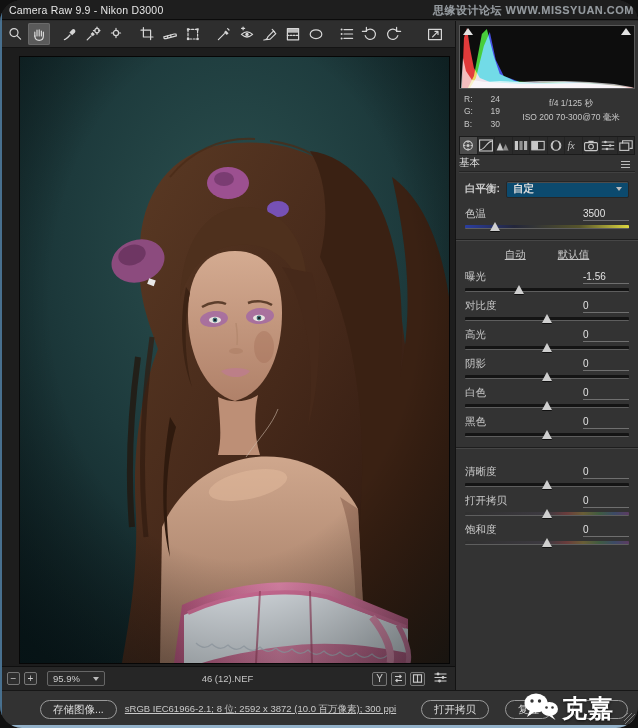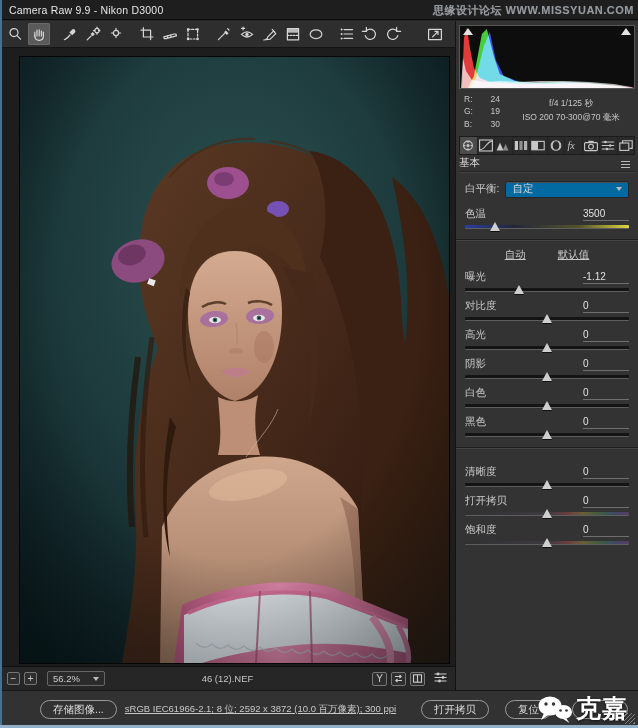--- a/index.html
+++ b/index.html
@@ -1,17 +1,17 @@
 <!DOCTYPE html>
 <html><head>
 <meta charset="utf-8">
 <style>
   * { box-sizing: border-box; margin: 0; padding: 0; }
   body { background:#111; font-family:"Liberation Sans","DejaVu Sans",sans-serif; }
-  #window { position:relative; width:638px; height:728px; background:#282828; overflow:hidden; }
+  #window { position:relative; width:638px; height:728px; background:#282828; overflow:hidden;border-radius:22px; }
 
   
   .edge-left { position:absolute; left:0; top:0; width:2px; height:100%; background:#48708f; z-index:40; }
   .edge-bottom { position:absolute; left:0; bottom:0; width:100%; height:3px; background:#93b1c9; z-index:40; }
 
   
   .titlebar { position:absolute; left:0; top:0; width:638px; height:20px; background:#1e1e1e; border-bottom:1px solid #0b0b0b; display:flex; align-items:center; z-index:10; }
   .title { color:#e6e6e6; font-size:10.5px; padding-left:9px; letter-spacing:.2px; }
   .wm-top { position:absolute; right:4px; top:3px; color:#aab1b7; opacity:.85; font-size:11px; font-weight:bold; letter-spacing:.5px; text-shadow:0 0 1px #444; }
 
@@ -49,23 +49,23 @@
 
   .tabs { display:flex; margin:4px 3px 0 3px; background:#2b2b2b; border:1px solid #1b1b1b; height:19px; }
   .tab { flex:1; display:flex; align-items:center; justify-content:center; border-right:1px solid #232323; }
   .tab:last-child { border-right:none; }
   .tab.selected { background:#4c4c4c; }
 
   .panel-title-row { position:relative; height:17px; display:flex; align-items:center; color:#dedede; font-size:10.5px; border-bottom:1px solid #242424; box-shadow:0 1px 0 #414141; margin:0 3px; }
   .panel-menu { position:absolute; right:4px; top:4px; }
 
   .panel-content { padding:7px 9px 0 9px; }
-  .wb-row { display:flex; align-items:center; margin:2px 0 9px 0; }
+  .wb-row { display:flex; align-items:center; margin:2px 0 9px 0;font-weight:bold; }
   .wb-label { color:#c9c9c9; font-size:10.5px; margin-right:6px; white-space:nowrap; }
-  .wb-select { flex:1; height:17px; background:#0369a1; border:1px solid #262626; border-radius:2px; box-shadow:inset 0 1px 0 #4c4c4c; display:flex; align-items:center; justify-content:space-between; padding:0 6px; color:#dcdcdc; font-size:10.5px; }
+  .wb-select { flex:1; height:17px; background:#0c4a6e; border:1px solid #262626; border-radius:2px; box-shadow:inset 0 1px 0 #4c4c4c; display:flex; align-items:center; justify-content:space-between; padding:0 6px; color:#dcdcdc; font-size:10.5px; }
 
   .slider-row { margin-bottom:2px; }
   .slider-head { display:flex; justify-content:space-between; align-items:baseline; height:14px; color:#c9c9c9; font-size:10.5px; }
   .slider-value { min-width:46px; color:#e2e2e2; font-size:10px; border-bottom:1px solid #6f6f6f; padding-bottom:1px; }
   .track-wrap { position:relative; height:13px; }
   .slider-track { position:absolute; left:0; right:0; top:4px; height:4px; background:#141414; border-bottom:1px solid #5e5e5e; border-radius:1px; }
   .track-temp { background:linear-gradient(90deg,#2a3da0,#23263a 30%,#56542a 70%,#ded83f); }
   .track-tint { background:linear-gradient(90deg,#2f9e3a,#233023 40%,#4a2a46 75%,#bb4ebd); }
   .track-sat  { background:linear-gradient(90deg,#303030,#3d3a41 50%,#6a3c3c 62%,#6a5e36 72%,#3f5c41 82%,#3c4a66 91%,#5c3c62 100%); }
   .thumb { position:absolute; top:1px; width:0; height:0; border-left:5px solid transparent; border-right:5px solid transparent; border-bottom:9px solid #cfcfcf; transform:translateX(-5px); filter:drop-shadow(0 1px 0 rgba(0,0,0,.65)); }
@@ -75,21 +75,21 @@
   .group-gap { height:9px; }
 
   
   .footer { position:relative; position:absolute; left:0; top:690px; width:638px; height:38px; background:#323232; border-top:1px solid #171717; display:flex; align-items:center; padding:0 10px; }
   .btn { border:1px solid #9a9a9a; border-radius:10px; color:#dcdcdc; font-size:10.5px; padding:2px 12px; background:transparent; white-space:nowrap; height:19px; display:flex; align-items:center; }
   .save-btn { margin-left:30px; }
   .workflow-link { flex:1; color:#c8c8c8; font-size:9.5px; text-decoration:underline; padding:0 8px; }
   .open-copy { margin-right:16px; }
   .reset { margin-right:20px; }
   .done { min-width:56px; justify-content:center; }
-  .wm-bottom { position:absolute; right:10px; top:1px; display:flex; align-items:flex-end; gap:3px; z-index:30; }
+  .wm-bottom { position:absolute; right:24px; top:1px; display:flex; align-items:flex-start; gap:3px; z-index:30; }
   .wm-text { color:#ffffff; font-size:25px; font-weight:bold; text-shadow:0 1px 3px rgba(0,0,0,.7); letter-spacing:1px; }
   .grip { position:absolute; right:3px; bottom:4px; width:11px; height:11px; background:repeating-linear-gradient(135deg,transparent 0 2px,#808080 2px 3px); z-index:35; }
 </style>
 </head>
 <body>
 
 <div id="window">
   <div class="edge-left"></div>
   <div class="edge-bottom"></div>
 
@@ -303,21 +303,21 @@
         <path d="M378 568 C388 586 390 598 388 606" stroke="#d57ba1" stroke-width="5" fill="none"></path>
         <rect width="429" height="606" fill="url(#gVig)"></rect>
       </svg>
     </div>
   </div>
 
   <div class="statusbar">
     <div class="sq-btn">−</div>
     <div class="sq-btn">+</div>
     <div class="zoom-select">
-      <span>56.2%</span>
+      <span>95.9%</span>
       <span class="chev"></span>
     </div>
     <span class="filename">46 (12).NEF</span>
     <div class="status-right">
       <div class="sq-btn">Y</div>
       <div class="sq-btn">
         <svg width="11" height="11" viewBox="0 0 11 11" stroke="#ccc" stroke-width="1.1" fill="none">
             <path d="M2 3.5 h6 M6.5 1.8 L8.2 3.5 6.5 5.2 M9 7.5 h-6 M4.5 5.8 L2.8 7.5 4.5 9.2"></path>
           </svg>
       </div>
@@ -475,21 +475,21 @@
         </div>
       <div class="divider"></div>
       <div class="links-row">
         <span class="link">自动</span>
         <span class="link">默认值</span>
       </div>
       <div id="tone-sliders">
           <div class="slider-row">
             <div class="slider-head">
               <span>曝光</span>
-              <span class="slider-value">-1.12</span>
+              <span class="slider-value">-1.56</span>
             </div>
             <div class="track-wrap">
               <div class="slider-track"></div>
               <div class="thumb" style="left: 33%;"></div>
             </div>
           </div>
           <div class="slider-row">
             <div class="slider-head">
               <span>对比度</span>
               <span class="slider-value">0</span>

